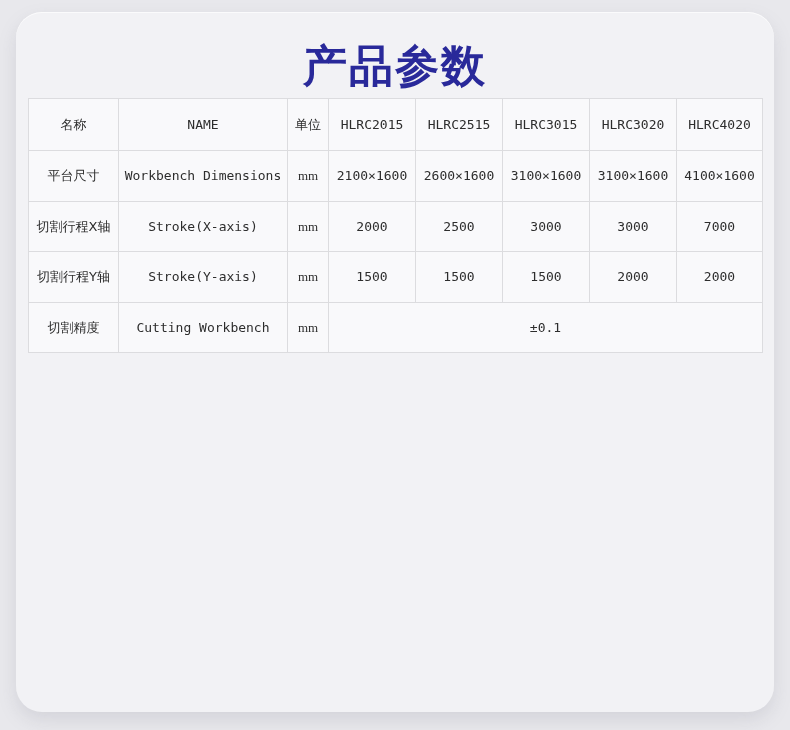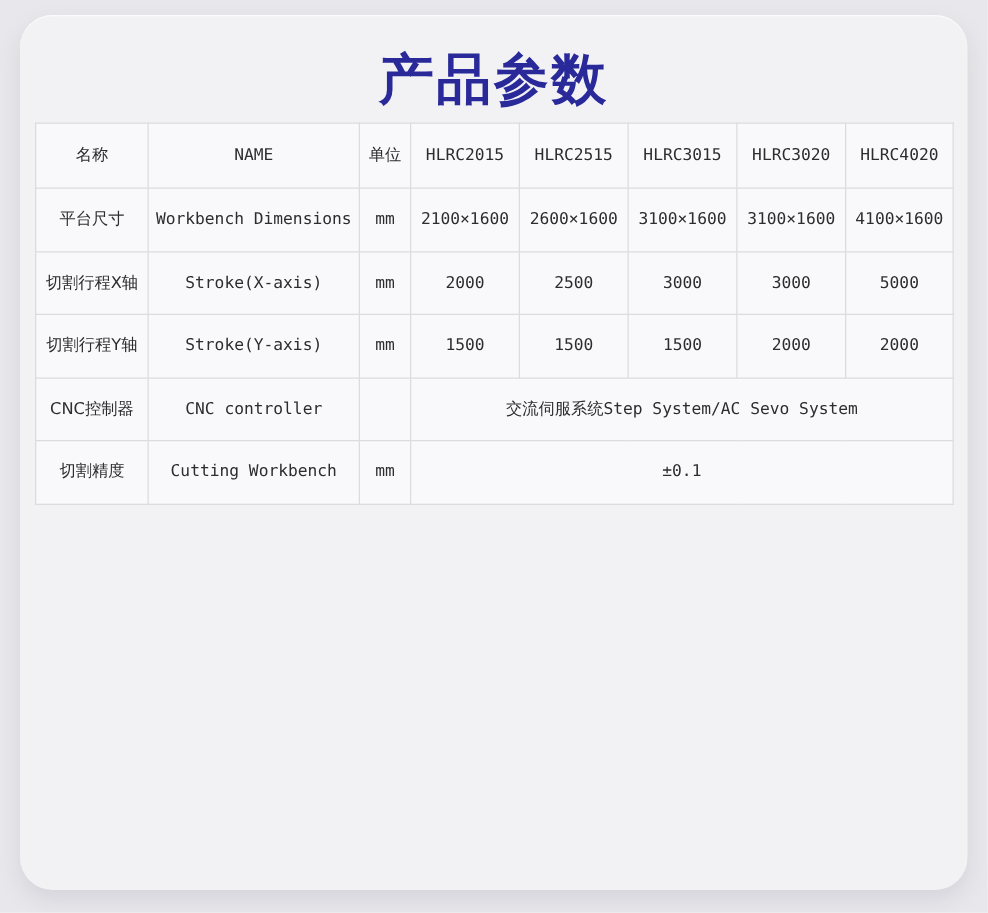--- a/index.html
+++ b/index.html
@@ -10,21 +10,21 @@
     color:#2d2d2d;
   }
   .card{
     position:absolute;left:16px;top:12px;width:758px;height:700px;
     background:#f2f2f5;border-radius:26px;
     box-shadow:0 8px 18px rgba(120,120,140,0.18), inset 0 1px 0 rgba(255,255,255,0.7);
   }
   .page-title{
     position:absolute;left:0;top:30px;width:100%;
     text-align:center;
-    font-family:Liberation Mono, monospace;
+    font-family:Liberation Serif, serif;
     font-size:44px;font-weight:bold;color:#29299a;
     letter-spacing:2px;margin:0;line-height:50px;
   }
   table.spec{
     position:absolute;left:28px;top:98px;width:734px;
     border-collapse:collapse;table-layout:fixed;
   }
   table.spec th, table.spec td{
     border:1px solid #dcdcdf;
     background:#f9f9fb;
@@ -36,21 +36,21 @@
   }
   .cn{
     font-family:"DejaVu Sans","Liberation Sans",sans-serif;
     font-size:14px;
   }
   th.cn{font-size:15px;}
   .en, .unit, .val, .spanval{
     font-family:"DejaVu Sans Mono","Liberation Mono",monospace;
   }
   .val, .spanval{font-size:13.5px;}
-  .unit{word-break:break-all;font-size:13px;}
+  .unit{word-break:break-all;font-size:13px;font-family:Liberation Serif, serif;}
   tr.r-h{height:52px;}
   tr.r-std{height:48px;}
   tr.r-tall{height:62px;}
   tr.r-tall2{height:60px;}
   tr.r-last{height:52px;}
 </style>
 </head>
 <body>
 
 <div class="card">
@@ -92,38 +92,32 @@
       <td class="val">4100×1600</td>
     </tr>
     <tr class="r-std">
       <td class="cn">切割行程X轴</td>
       <td class="en">Stroke(X-axis)</td>
       <td class="unit">mm</td>
       <td class="val">2000</td>
       <td class="val">2500</td>
       <td class="val">3000</td>
       <td class="val">3000</td>
-      <td class="val">5000</td>
+      <td class="val">7000</td>
     </tr>
     <tr class="r-std">
       <td class="cn">切割行程Y轴</td>
       <td class="en">Stroke(Y-axis)</td>
       <td class="unit">mm</td>
       <td class="val">1500</td>
       <td class="val">1500</td>
       <td class="val">1500</td>
       <td class="val">2000</td>
       <td class="val">2000</td>
     </tr>
     <tr class="r-std">
-      <td class="cn">CNC控制器</td>
-      <td class="en">CNC controller</td>
-      <td class="unit"></td>
-      <td class="spanval" colspan="5">交流伺服系统Step System/AC Sevo System</td>
-    </tr>
-    <tr class="r-std">
       <td class="cn">切割精度</td>
       <td class="en">Cutting Workbench</td>
       <td class="unit">mm</td>
       <td class="spanval" colspan="5">±0.1</td>
     </tr>
   </tbody>
 </table>
 
 </body></html>

